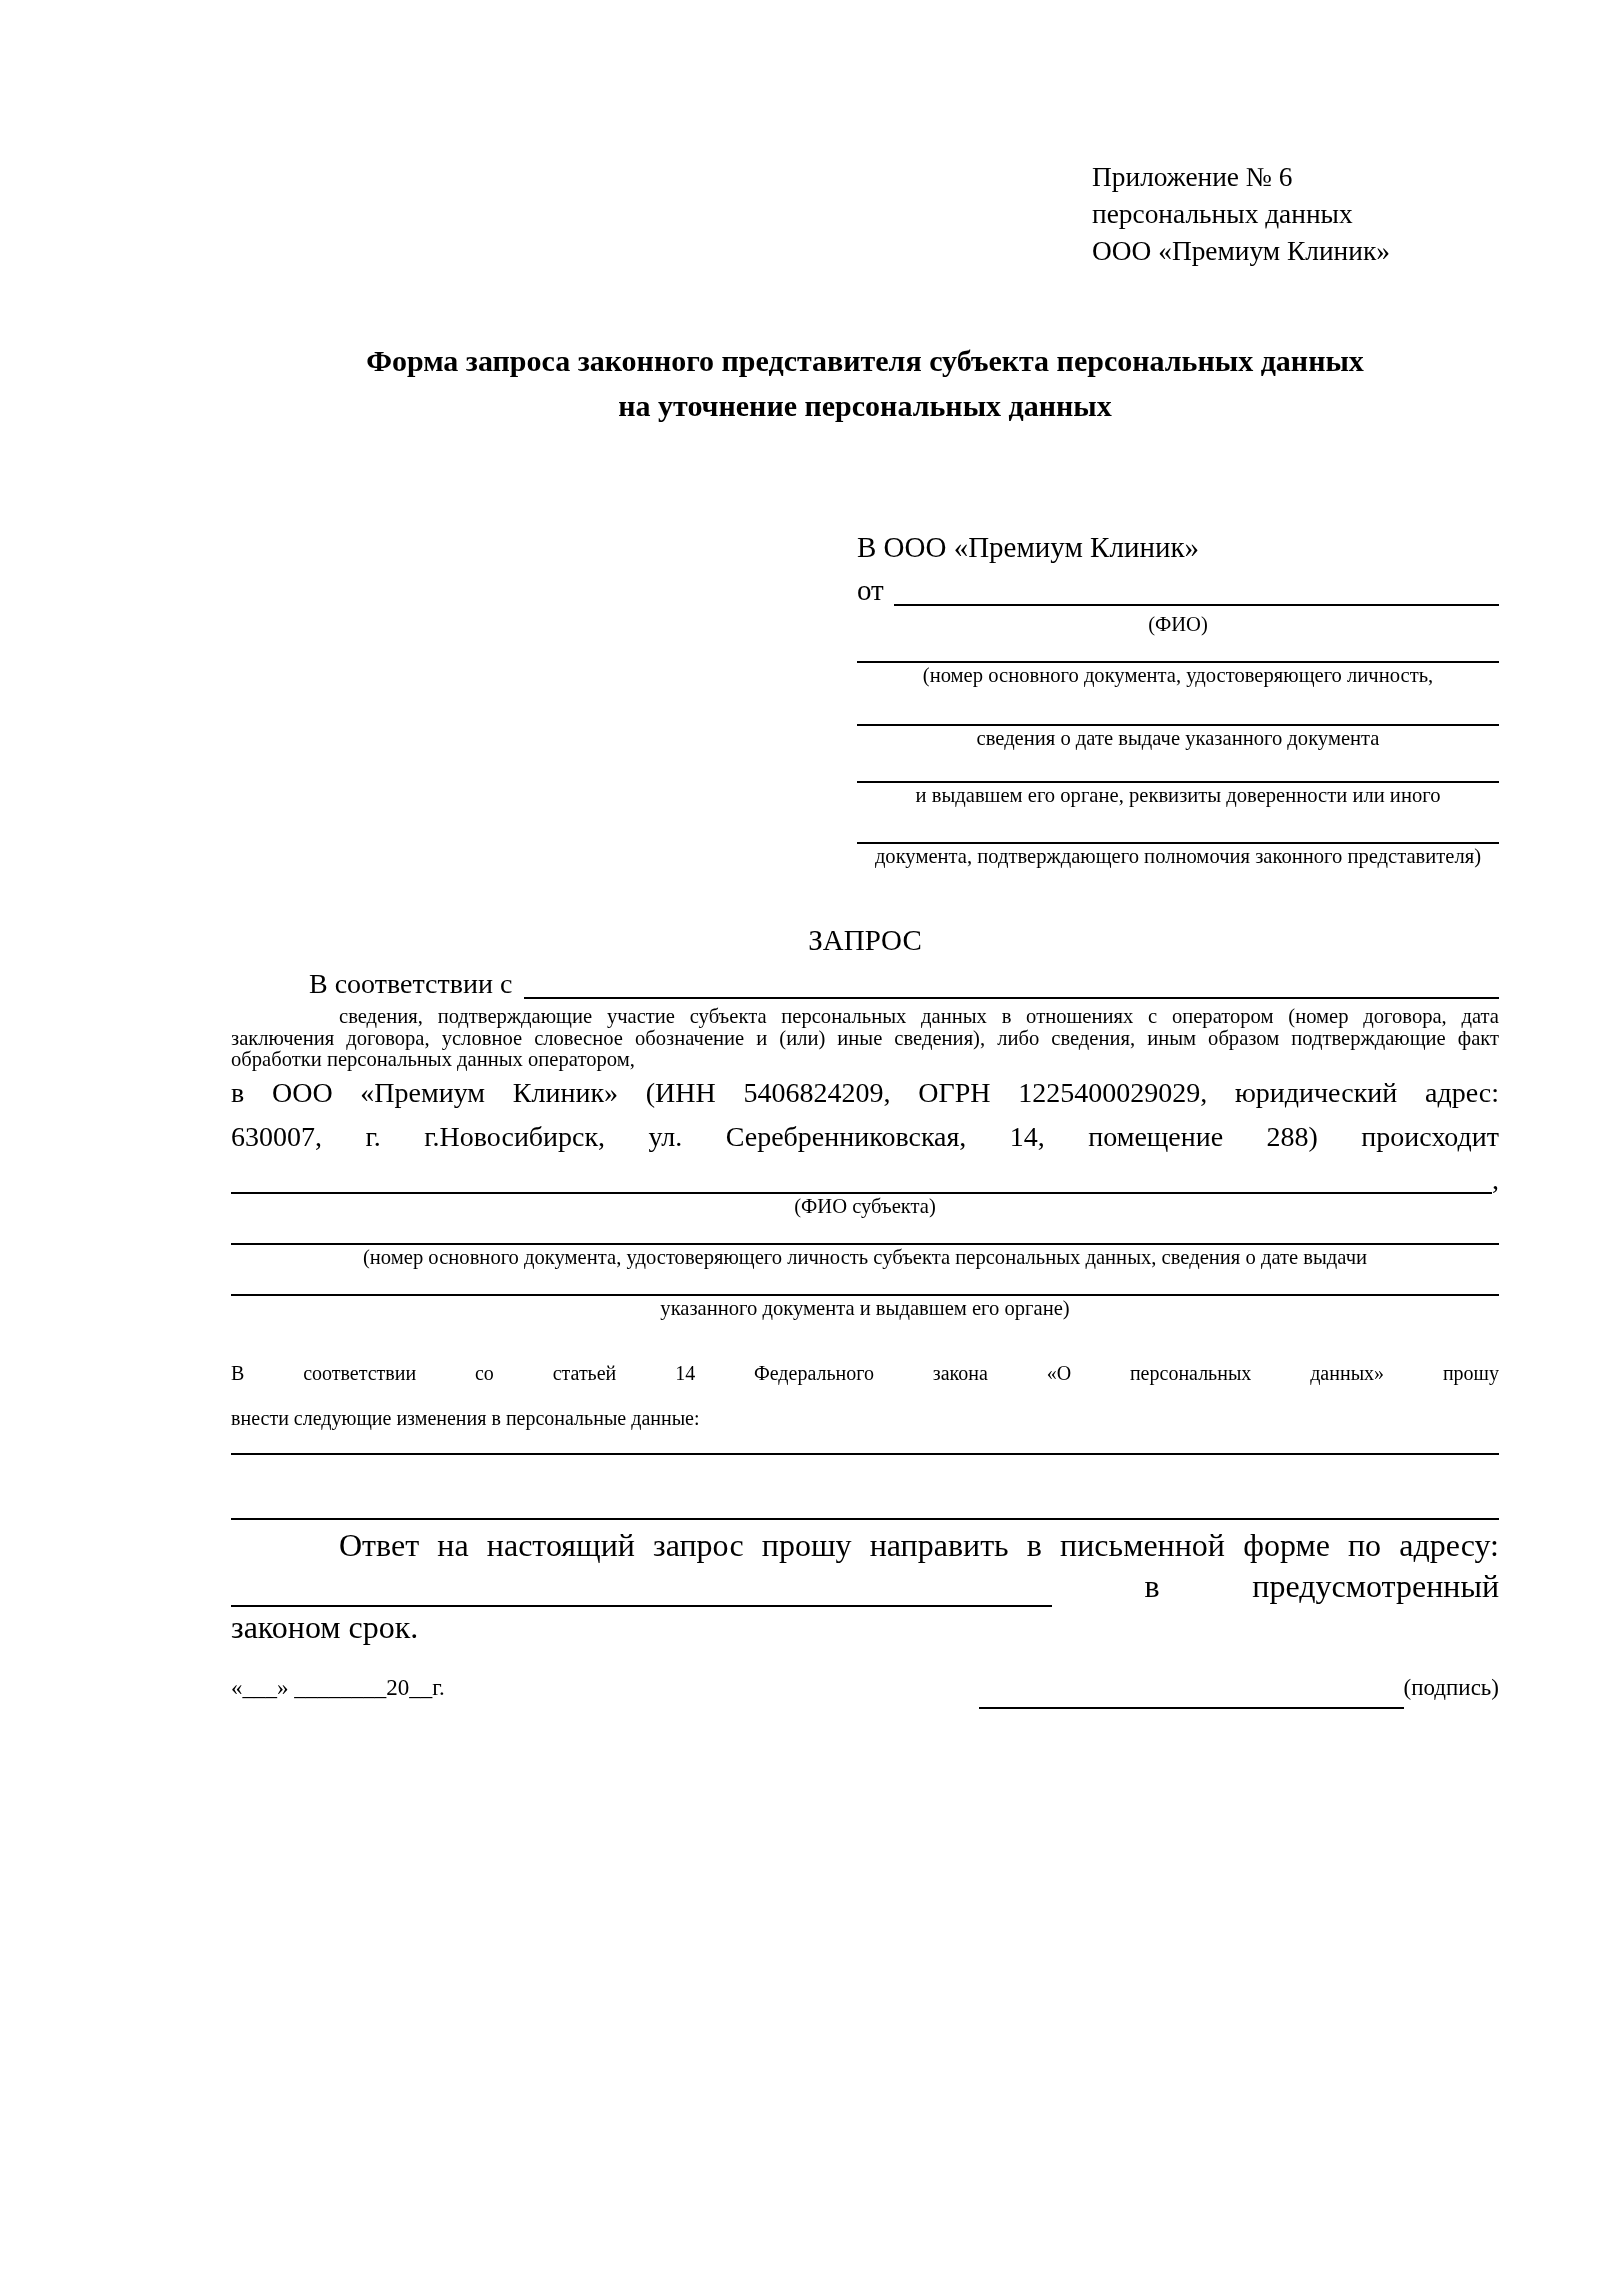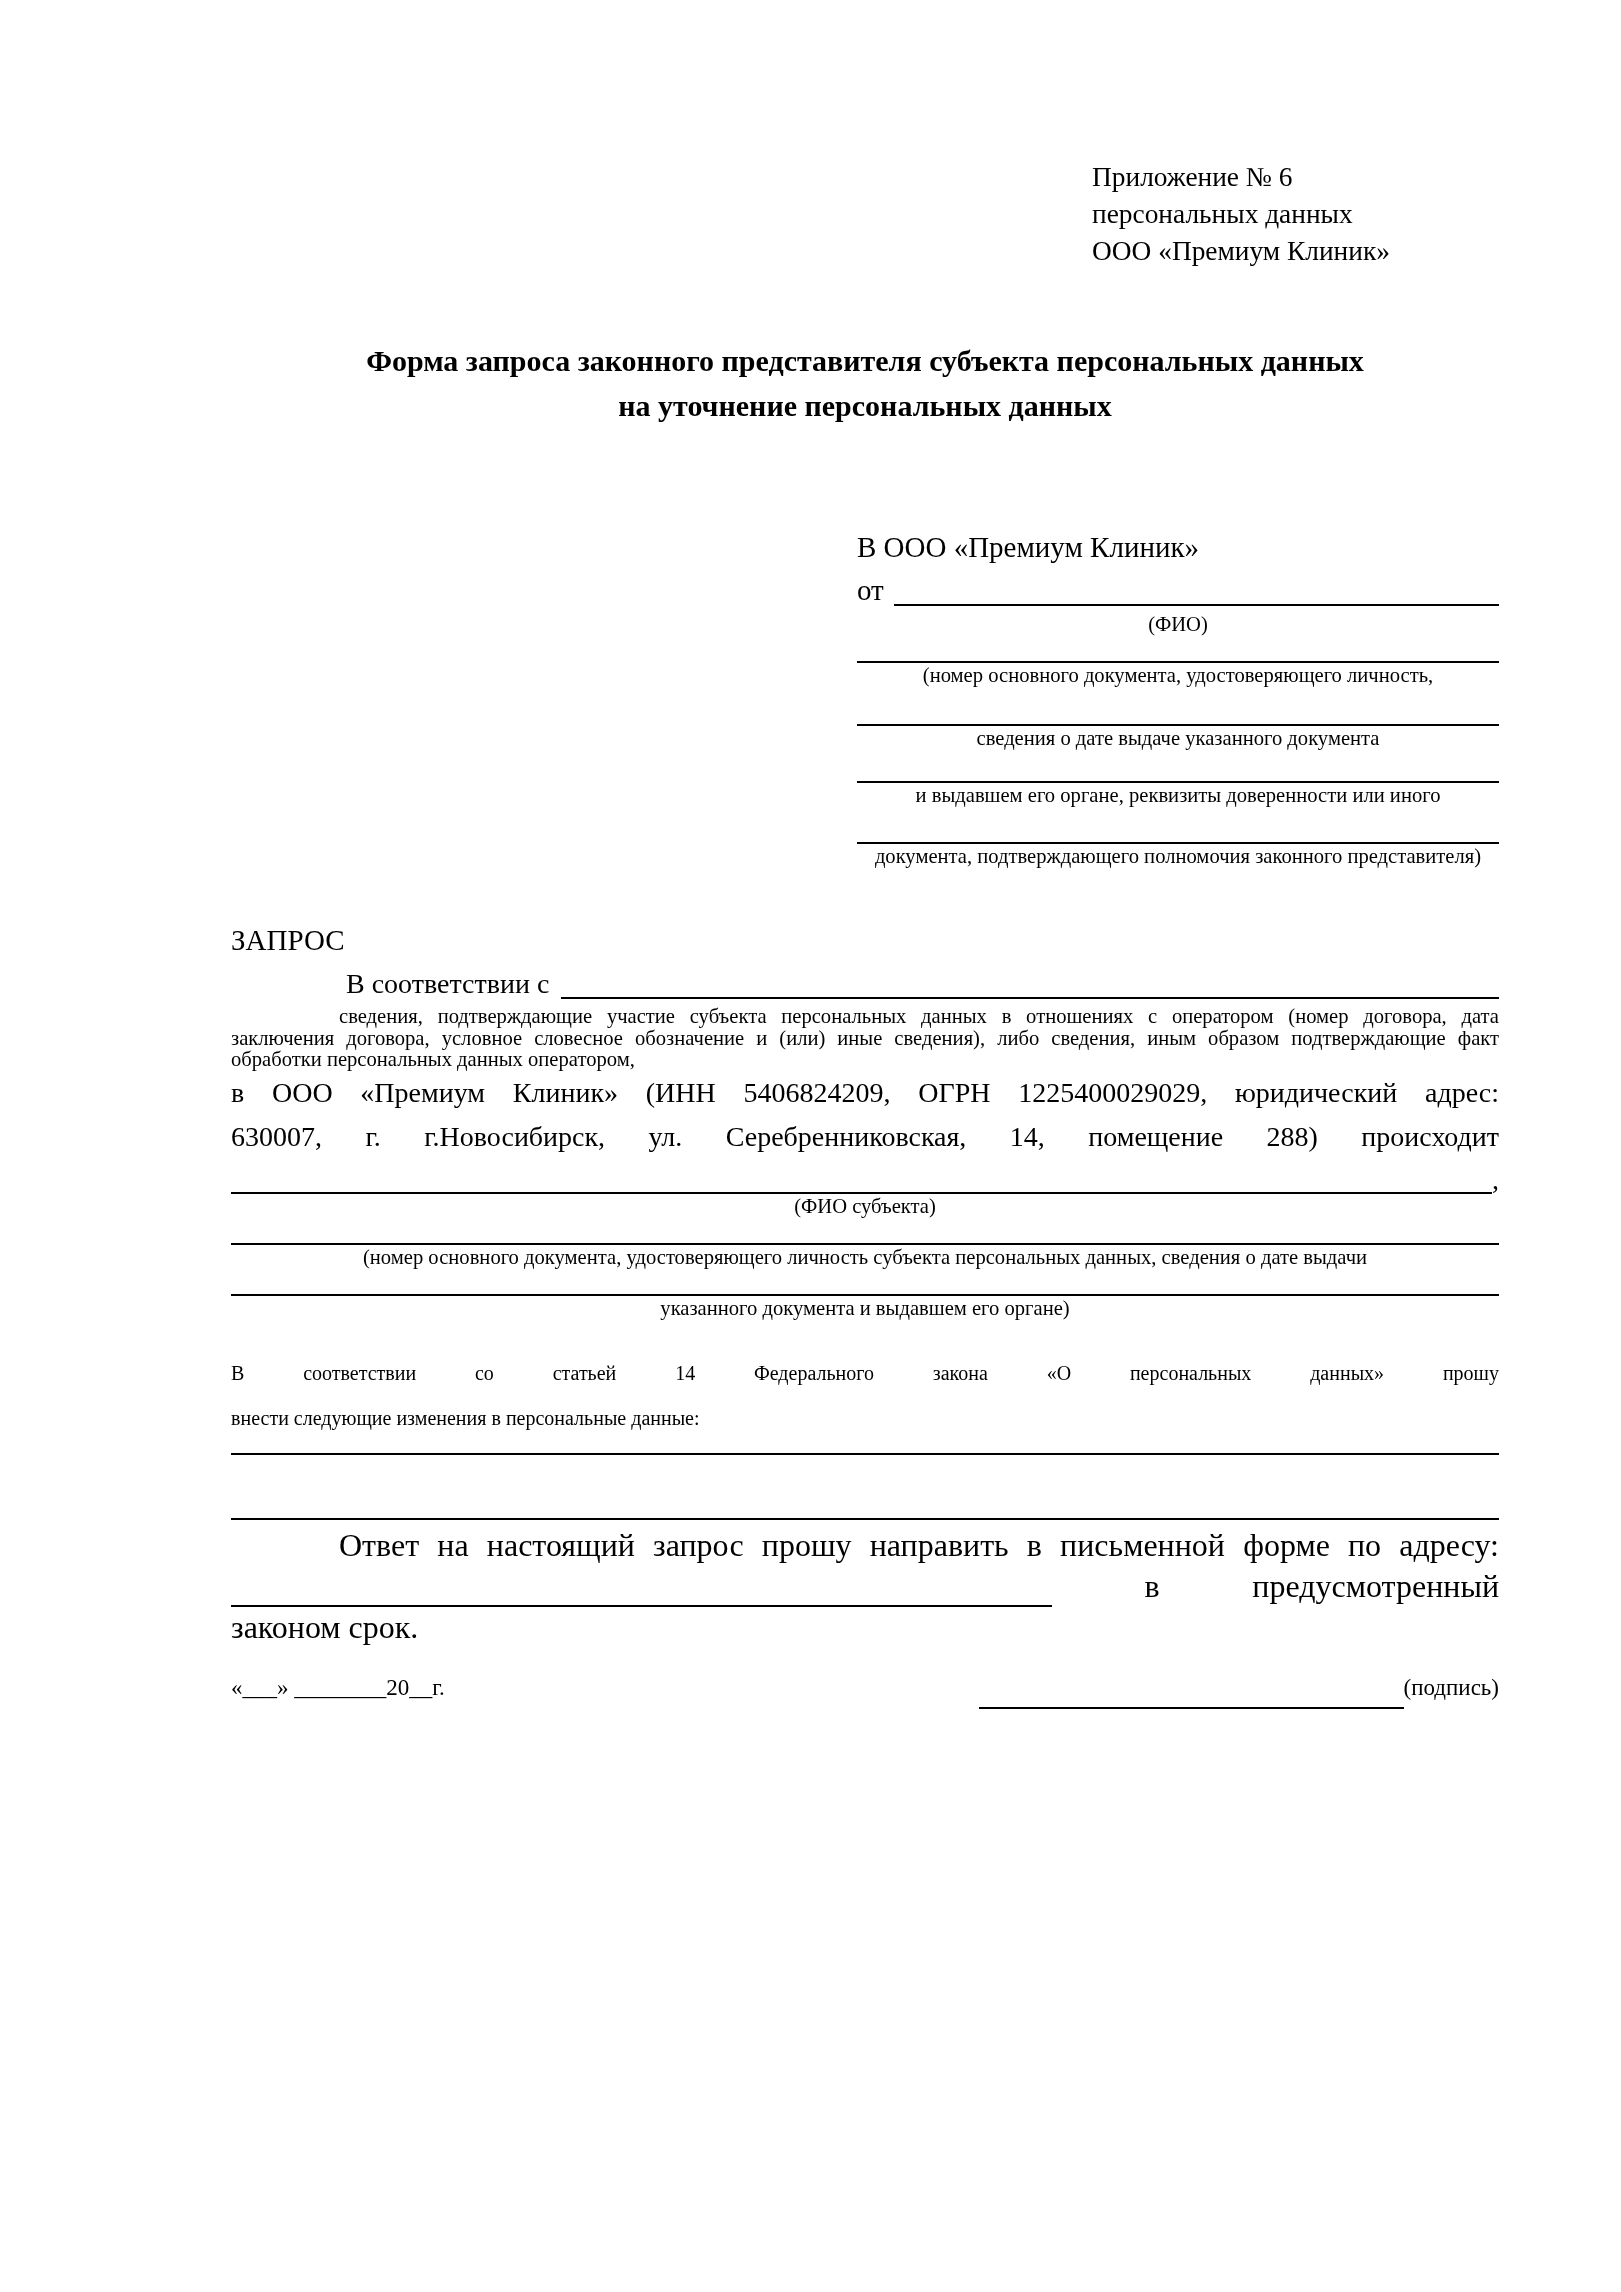--- a/index.html
+++ b/index.html
@@ -25,23 +25,23 @@
   .addressee .to { line-height:43px; }
   .from-row { display:flex; line-height:43px; }
   .from-row .fill { flex:1; border-bottom:2.9px solid #000; height:35px; margin-left:9.8px; }
   .caption { font-size:20.6px; line-height:25.5px; text-align:center; }
   .fill-line { border-bottom:2.9px solid #000; }
   .fl-1 { height:23.5px; }
   .fl-2 { height:35px; }
   .fl-3 { height:30px; }
   .fl-4 { height:33px; }
   
-  .zapros { margin-top:49px; font-size:29px; line-height:44px; text-align:left; }
+  .zapros { margin-top:49px; font-size:29px; line-height:44px; text-align:center; }
   .basis-row { display:flex; font-size:28px; line-height:44px; }
-  .basis-row .lead { margin-left:115px; white-space:nowrap; }
+  .basis-row .lead { margin-left:78px; white-space:nowrap; }
   .basis-row .fill { flex:1; border-bottom:2.9px solid #000; height:35px; margin-left:11.8px; }
   .small-par { font-size:20.6px; line-height:21.6px; }
   .small-line.just { text-align:justify; text-align-last:justify; }
   .small-line.first { padding-left:108px; }
   .body-par { font-size:28px; line-height:44px; }
   .body-line.just { text-align:justify; text-align-last:justify; }
   .subject-fill-row { display:flex; align-items:flex-end; }
   .subject-fill-row .fill { flex:1; border-bottom:2.9px solid #000; height:33px; }
   .subject-fill-row .comma { font-size:28px; line-height:29px; }
   .sf-2, .sf-3 { height:23.5px; border-bottom:2.9px solid #000; }

